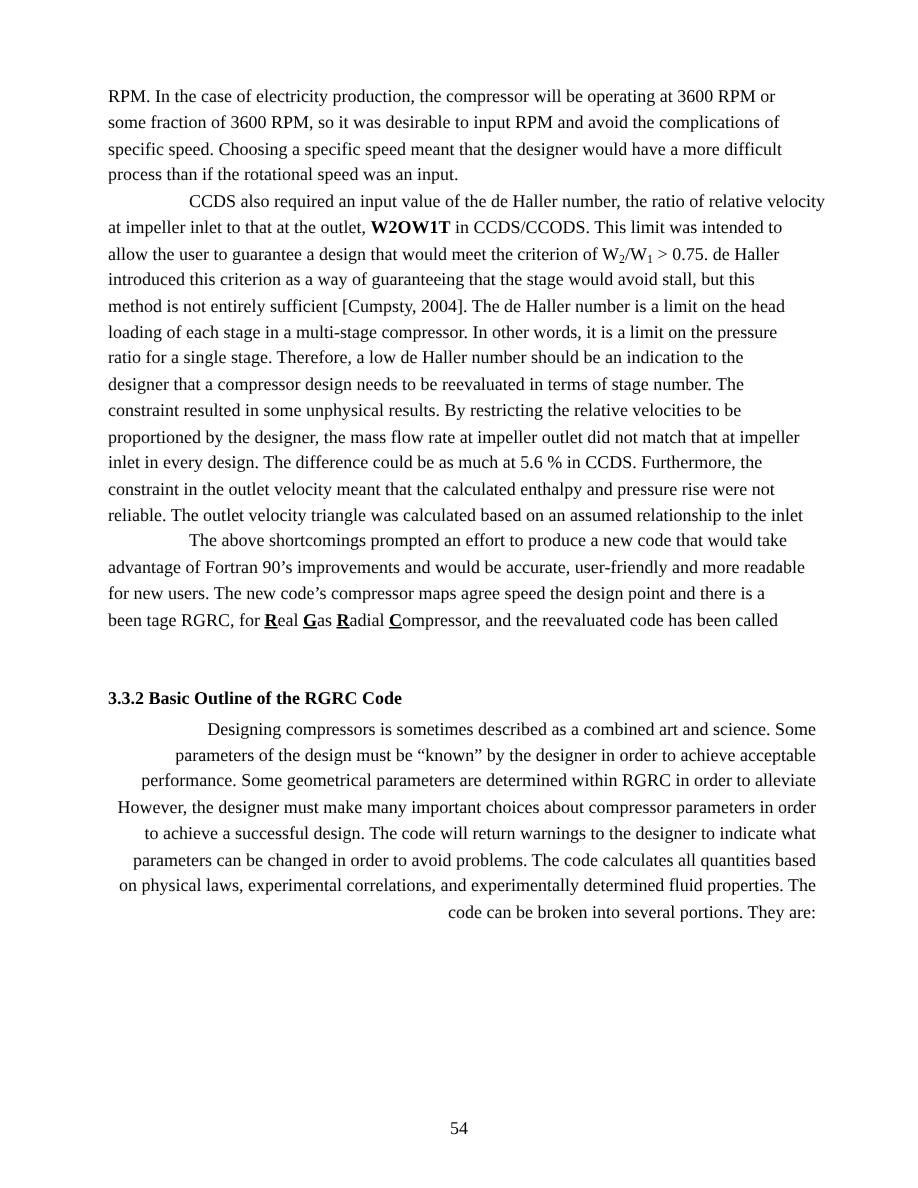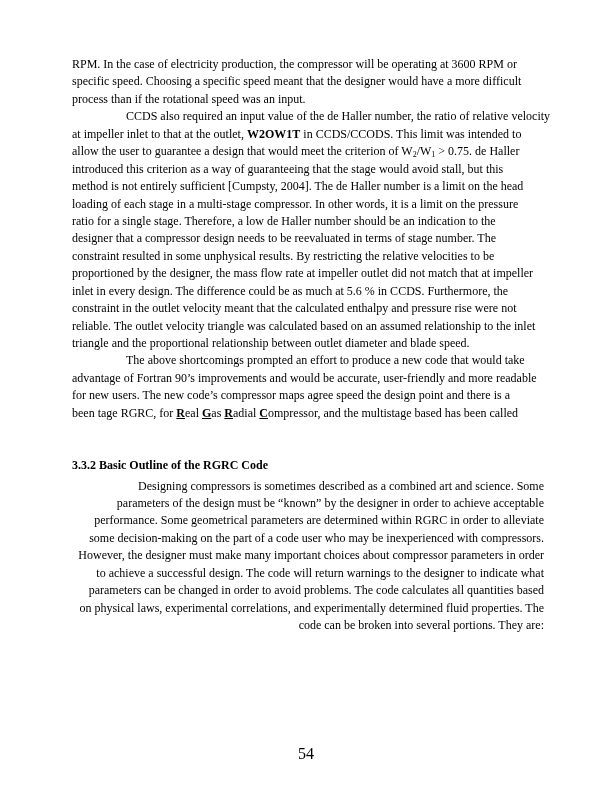--- a/index.html
+++ b/index.html
@@ -11,67 +11,66 @@
   .line { height: 17.45px; line-height: 17.45px; white-space: nowrap; }
   .indent { padding-left: 54px; }
   .indent-sm { padding-left: 18px; }
   .gap { height: 17.45px; }
   .heading { font-weight: bold; }
   b { font-weight: bold; }
   u { text-decoration: underline; }
   sub { font-size: 8px; vertical-align: -2px; line-height: 0; }
   .page-number {
     position: absolute; top: 745px; left: 0; width: 612px; text-align: center;
-    font-family: "Liberation Serif", serif; font-size: 16px; color: #000;
+    font-family: "Liberation Serif", serif; font-size: 12px; color: #000;
   }
 </style>
 </head>
 <body>
 
 <div class="page">
 
   <div>
     <div class="line">RPM.  In the case of electricity production, the compressor will be operating at 3600 RPM or</div>
+    <div class="line">some fraction of 3600 RPM, so it was desirable to input RPM and avoid the complications of</div>
     <div class="line">specific speed.  Choosing a specific speed meant that the designer would have a more difficult</div>
     <div class="line">process than if the rotational speed was an input.</div>
   </div>
 
   <div>
     <div class="line indent">CCDS also required an input value of the de Haller number, the ratio of relative velocity</div>
     <div class="line"><span>at impeller inlet to that at the outlet, </span><b>W2OW1T</b><span> in CCDS/CCODS.  This limit was intended to</span></div>
     <div class="line"><span>allow the user to guarantee a design that would meet the criterion of W</span><sub>2</sub><span>/W</span><sub>1</sub><span> &gt; 0.75.  de Haller</span></div>
     <div class="line">introduced this criterion as a way of guaranteeing that the stage would avoid stall, but this</div>
     <div class="line">method is not entirely sufficient [Cumpsty, 2004].  The de Haller number is a limit on the head</div>
     <div class="line">loading of each stage in a multi-stage compressor.  In other words, it is a limit on the pressure</div>
     <div class="line">ratio for a single stage.  Therefore, a low de Haller number should be an indication to the</div>
     <div class="line">designer that a compressor design needs to be reevaluated in terms of stage number.  The</div>
     <div class="line">constraint resulted in some unphysical results.  By restricting the relative velocities to be</div>
     <div class="line">proportioned by the designer, the mass flow rate at impeller outlet did not match that at impeller</div>
     <div class="line">inlet in every design.  The difference could be as much at 5.6 % in CCDS.   Furthermore, the</div>
     <div class="line">constraint in the outlet velocity meant that the calculated enthalpy and pressure rise were not</div>
     <div class="line">reliable.  The outlet velocity triangle was calculated based on an assumed relationship to the inlet</div>
-    <div class="line">triangle and the proportional relationship between outlet diameter and blade speed.</div>
   </div>
 
   <div>
     <div class="line indent">The above shortcomings prompted an effort to produce a new code that would take</div>
     <div class="line">advantage of Fortran 90’s improvements and would be accurate, user-friendly and more readable</div>
     <div class="line">for new users.  The new code’s compressor maps agree speed the design point and there is a</div>
-    <div class="line"><span>been tage RGRC, for </span><b><u>R</u></b><span>eal </span><b><u>G</u></b><span>as </span><b><u>R</u></b><span>adial </span><b><u>C</u></b><span>ompressor, and the multistage based has been called</span></div>
+    <div class="line"><span>been tage RGRC, for </span><b><u>R</u></b><span>eal </span><b><u>G</u></b><span>as </span><b><u>R</u></b><span>adial </span><b><u>C</u></b><span>ompressor, and the reevaluated code has been called</span></div>
   </div>
 
   <div class="gap"></div>
   <div class="gap"></div>
 
   <div class="line heading">3.3.2 Basic Outline of the RGRC Code</div>
   <div style="margin-top:3px;text-align:right;">
     <div class="line indent-sm">Designing compressors is sometimes described as a combined art and science.  Some</div>
     <div class="line">parameters of the design must be “known” by the designer in order to achieve acceptable</div>
     <div class="line">performance.  Some geometrical parameters are determined within RGRC in order to alleviate</div>
-    <div class="line">some decision-making on the part of a code user who may be inexperienced with compressors.</div>
     <div class="line">However, the designer must make many important choices about compressor parameters in order</div>
     <div class="line">to achieve a successful design.  The code will return warnings to the designer to indicate what</div>
     <div class="line">parameters can be changed in order to avoid problems.  The code calculates all quantities based</div>
     <div class="line">on physical laws, experimental correlations, and experimentally determined fluid properties.  The</div>
     <div class="line">code can be broken into several portions.  They are:</div>
   </div>
 </div>
 
 <div class="page-number">54</div>
 

